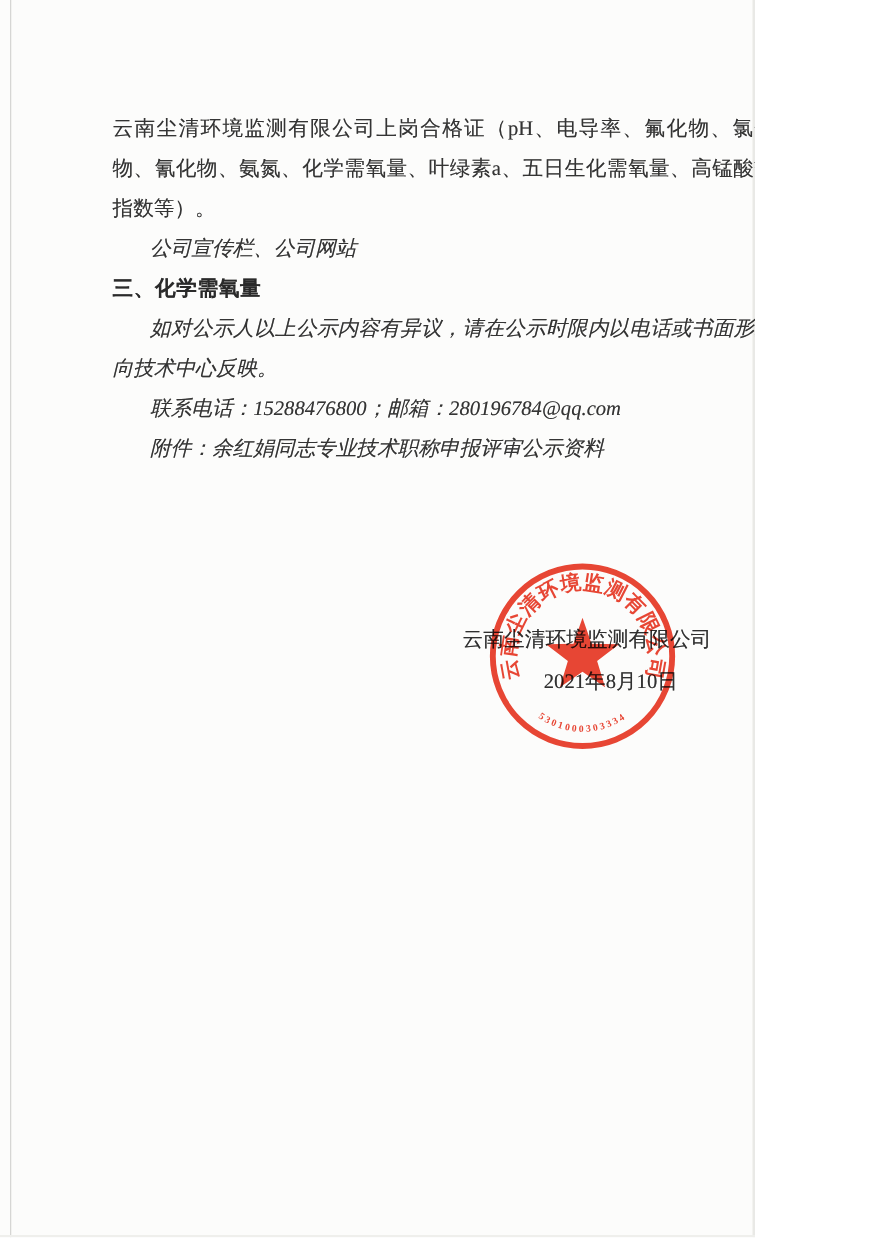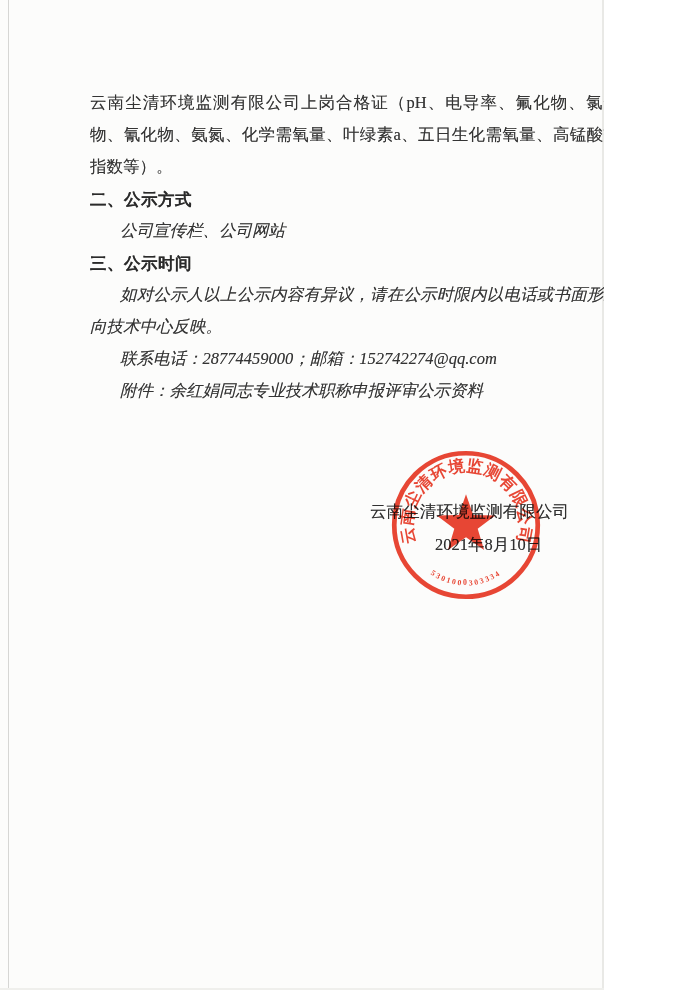--- a/index.html
+++ b/index.html
@@ -52,25 +52,24 @@
 <body>
 
 <div class="paper">
 
   <div class="edge-left"></div>
   <div class="edge-right"></div>
   <div class="edge-bottom"></div>
 
   <div class="doc">
     <p>云南尘清环境监测有限公司上岗合格证（pH、电导率、氟化物、氯化物、氰化物、氨氮、化学需氧量、叶绿素a、五日生化需氧量、高锰酸盐指数等）。</p>
-    <p class="heading">二、公示方式</p>
     <p class="indent">公司宣传栏、公司网站</p>
-    <p class="heading">三、公示时间</p>
+    <p class="heading">三、化学需氧量</p>
     <p class="indent">如对公示人以上公示内容有异议，请在公示时限内以电话或书面形式向技术中心反映。</p>
-    <p class="indent">联系电话：28774459000；邮箱：152742274@qq.com</p>
+    <p class="indent">联系电话：15288476800；邮箱：280196784@qq.com</p>
     <p class="indent">附件：余红娟同志专业技术职称申报评审公示资料</p>
   </div>
 
   <div class="sig-company">云南尘清环境监测有限公司</div>
   <div class="sig-date">2021年8月10日</div>
 
   <svg class="seal" viewBox="-80 -80 160 160">
     <defs>
       <path id="arcTop" d="M -49.24 17.92 A 52.4 52.4 0 1 1 49.24 17.92" fill="none"></path>
       <path id="arcBottom" d="M -37.93 45.19 A 59 59 0 0 0 37.93 45.19" fill="none"></path>

